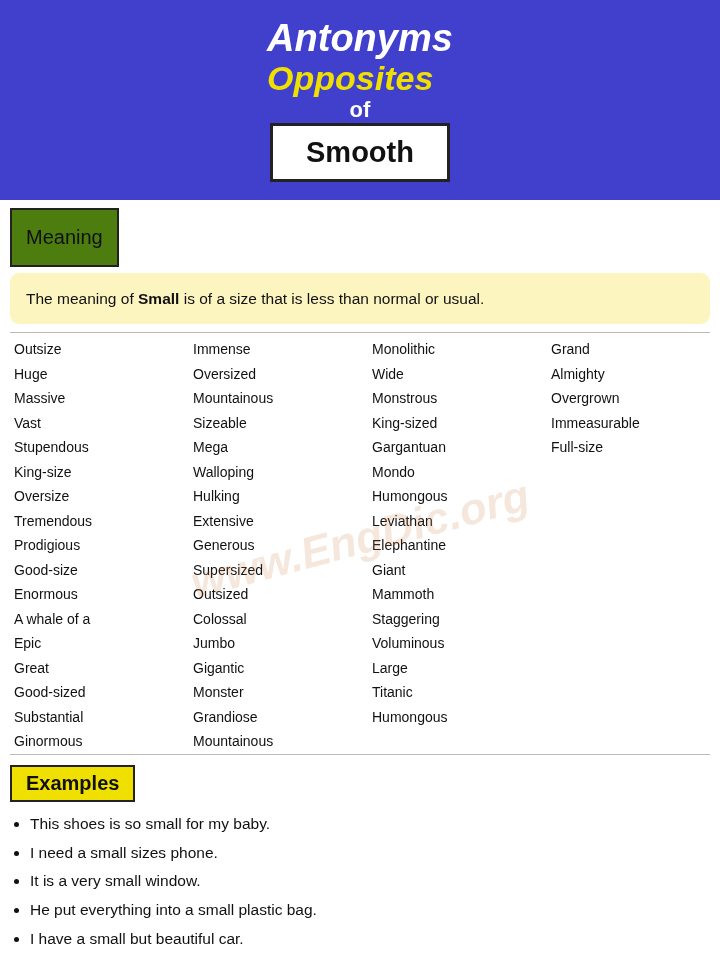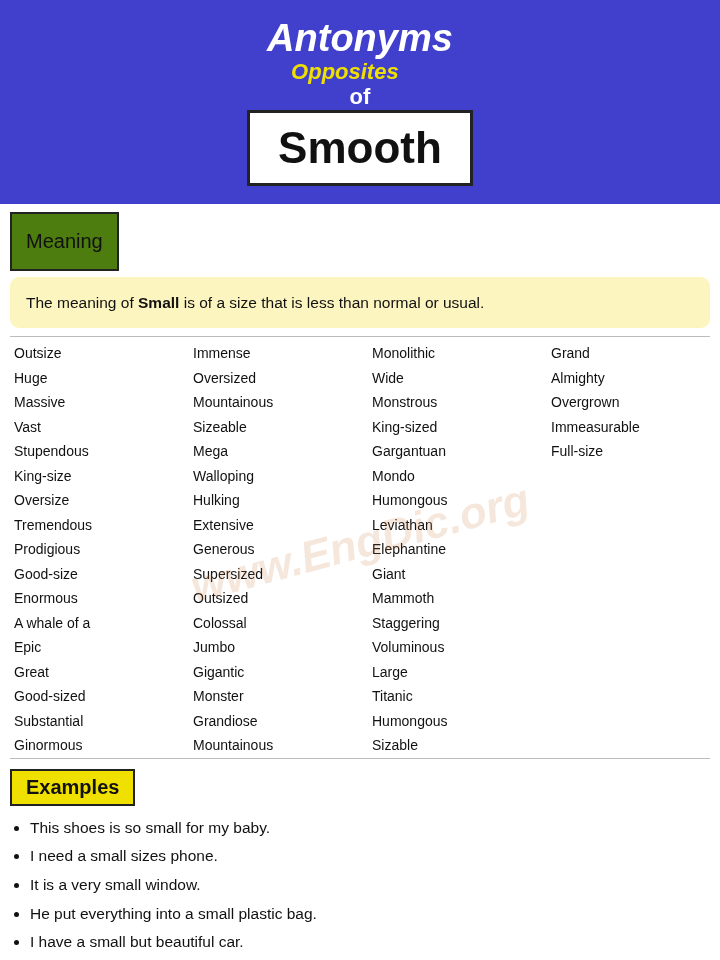--- a/index.html
+++ b/index.html
@@ -25,45 +25,44 @@
       flex-direction: column;
     }
     .header-antonyms {
       font-size: 38px;
       font-weight: 900;
       color: #fff;
       font-style: italic;
       line-height: 1.1;
     }
     .header-opposites {
-      font-size: 22px;
+      font-size: 34px;
       font-weight: 900;
       color: #f0e000;
       font-style: italic;
       line-height: 1.1;
-      margin-left: 24px;
     }
     .header-of {
       font-size: 22px;
       color: #fff;
       font-weight: bold;
       align-self: center;
       margin: 0 12px;
     }
     .header-word-box {
       background: #fff;
       border: 3px solid #222;
       padding: 10px 28px;
       display: flex;
       align-items: center;
       justify-content: center;
       min-width: 180px;
     }
     .header-word {
-      font-size: 44px;
+      font-size: 29px;
       font-weight: 900;
       color: #111;
     }
     .meaning-section {
       padding: 0 0 0 0;
     }
     .meaning-label-row {
       display: flex;
       align-items: center;
       padding: 8px 10px 0 10px;
@@ -253,21 +252,20 @@
         <span class="word-item">Humongous</span>
         <span class="word-item">Leviathan</span>
         <span class="word-item">Elephantine</span>
         <span class="word-item">Giant</span>
         <span class="word-item">Mammoth</span>
         <span class="word-item">Staggering</span>
         <span class="word-item">Voluminous</span>
         <span class="word-item">Large</span>
         <span class="word-item">Titanic</span>
         <span class="word-item">Humongous</span>
-        <span class="word-item">Sizable</span>
       </div>
     <div class="words-col" id="col4">
         <span class="word-item">Grand</span>
         <span class="word-item">Almighty</span>
         <span class="word-item">Overgrown</span>
         <span class="word-item">Immeasurable</span>
         <span class="word-item">Full-size</span>
       </div>
   </div>
 </div>

